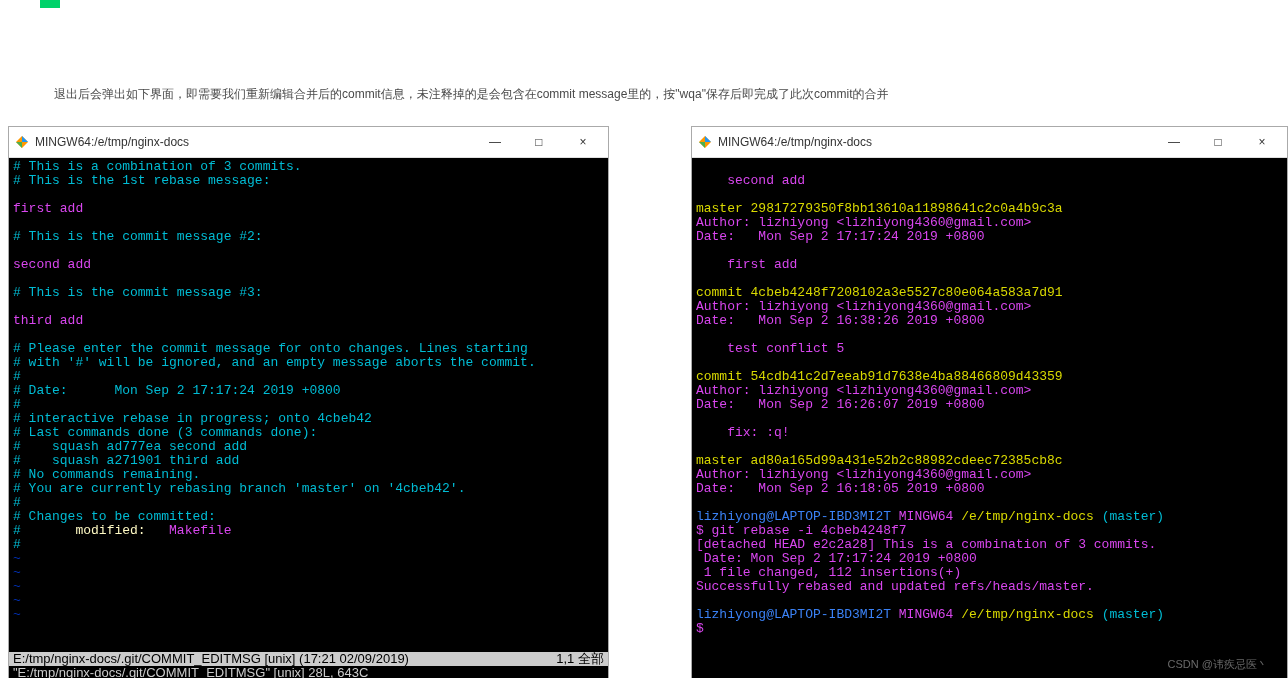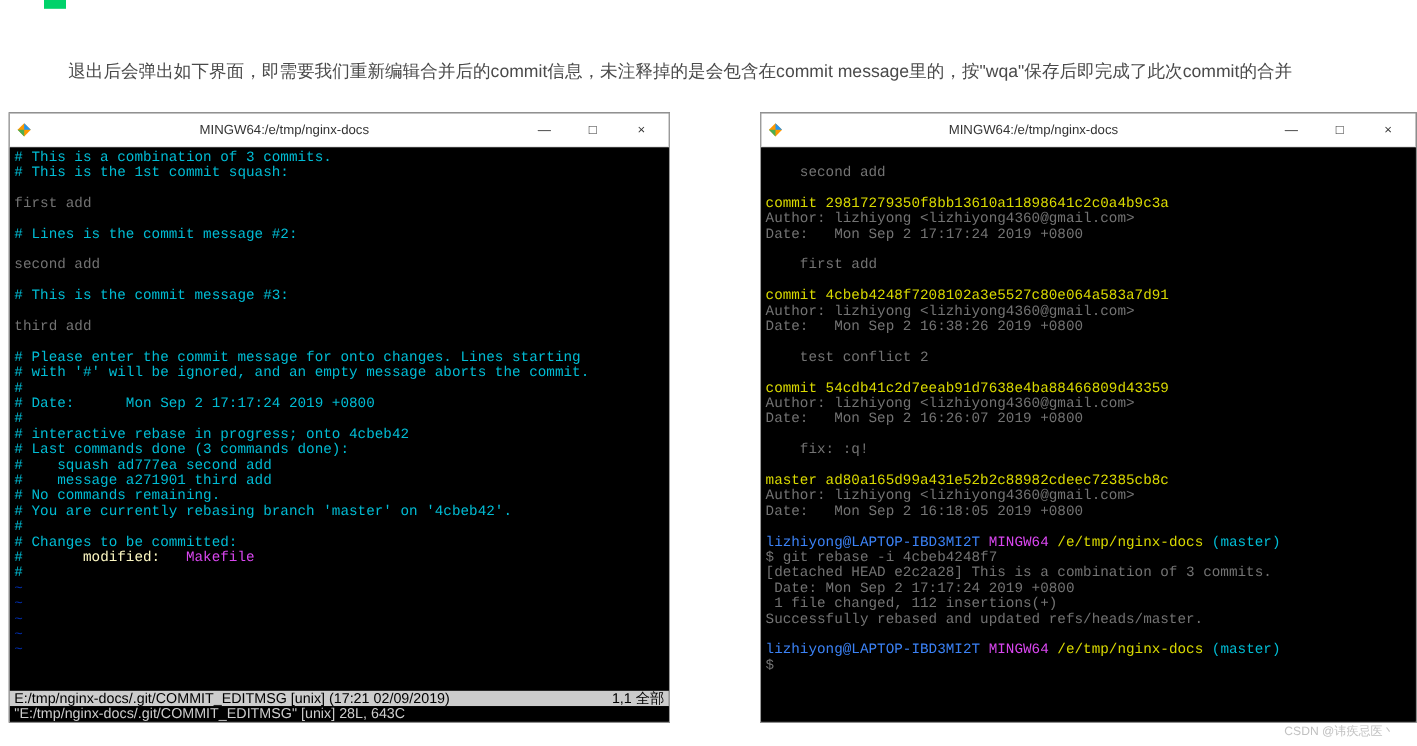--- a/index.html
+++ b/index.html
@@ -14,22 +14,23 @@
   }
   .green-bar {
     position: absolute;
     top: 0; left: 40px;
     width: 20px; height: 8px;
     background: #00d26a;
   }
   .intro-text {
     padding: 50px 30px 20px 30px;
     color: #4a4a4a;
-    font-size: 16px;
+    font-size: 12px;
     line-height: 2;
+    margin-top: 32px;
   }
   .windows-container {
     display: flex;
     gap: 82px;
     padding-left: 8px;
   }
   .window {
     border: 1px solid #aaa;
     background: #000;
     display: flex;
@@ -47,21 +48,20 @@
   }
   .title-bar .icon-diamond {
     width: 14px; height: 14px;
     margin-right: 6px;
     flex: none;
   }
   .title-text {
     font-size: 12px;
     color: #333;
     flex: 1;
-    text-align: center;
   }
   .win-controls {
     display: flex;
     gap: 18px;
     align-items: center;
     padding-right: 6px;
   }
   .win-controls .ctl {
     width: 26px; height: 20px;
     display: flex;
@@ -76,21 +76,21 @@
     background: #000;
     color: #ccc;
     font-family: "Consolas", "Courier New", monospace;
     font-size: 13px;
     line-height: 14px;
     padding: 2px 4px 0 4px;
     white-space: pre;
     overflow: hidden;
   }
   .term .cyan { color: #00bcd4; text-align: center; }
-  .term .white { color: #737373; }
+  .term .white { color: #d946ef; }
   .term .yellow { color: #d9d900; }
   .term .red { color: #fef9c3; }
   .term .magenta { color: #d946ef; }
   .term .green { color: #3b82f6; }
   .term .tilde { color: #0030b4; }
   .status-bar {
     font-family: Liberation Sans, sans-serif;
     font-size: 13px;
     line-height: 14px;
   }
@@ -132,41 +132,41 @@
         <polygon points="7,13 1,7 7,7" fill="#4caf50"></polygon>
       </svg>
       <span class="title-text">MINGW64:/e/tmp/nginx-docs</span>
       <div class="win-controls">
         <span class="ctl">—</span>
         <span class="ctl">□</span>
         <span class="ctl">×</span>
       </div>
     </div>
     <div class="term"><span class="cyan"># This is a combination of 3 commits.</span>
-<span class="cyan"># This is the 1st commit squash:</span>
+<span class="cyan"># This is the 1st rebase message:</span>
 
 <span class="white">first add</span>
 
-<span class="cyan"># Lines is the commit message #2:</span>
+<span class="cyan"># This is the commit message #2:</span>
 
 <span class="white">second add</span>
 
 <span class="cyan"># This is the commit message #3:</span>
 
 <span class="white">third add</span>
 
 <span class="cyan"># Please enter the commit message for onto changes. Lines starting</span>
 <span class="cyan"># with '#' will be ignored, and an empty message aborts the commit.</span>
 <span class="cyan">#</span>
 <span class="cyan"># Date:      Mon Sep 2 17:17:24 2019 +0800</span>
 <span class="cyan">#</span>
 <span class="cyan"># interactive rebase in progress; onto 4cbeb42</span>
 <span class="cyan"># Last commands done (3 commands done):</span>
 <span class="cyan">#    squash ad777ea second add</span>
-<span class="cyan">#    message a271901 third add</span>
+<span class="cyan">#    squash a271901 third add</span>
 <span class="cyan"># No commands remaining.</span>
 <span class="cyan"># You are currently rebasing branch 'master' on '4cbeb42'.</span>
 <span class="cyan">#</span>
 <span class="cyan"># Changes to be committed:</span>
 <span class="cyan">#</span><span class="red">       modified:   </span><span class="magenta">Makefile</span>
 <span class="cyan">#</span>
 <span class="tilde">~</span>
 <span class="tilde">~</span>
 <span class="tilde">~</span>
 <span class="tilde">~</span>
@@ -191,31 +191,31 @@
       <span class="title-text">MINGW64:/e/tmp/nginx-docs</span>
       <div class="win-controls">
         <span class="ctl">—</span>
         <span class="ctl">□</span>
         <span class="ctl">×</span>
       </div>
     </div>
     <div class="term">
 <span class="white">    second add</span>
 
-<span class="yellow">commit 29817279350f8bb13610a11898641c2c0a4b9c3a</span>
+<span class="yellow">master 29817279350f8bb13610a11898641c2c0a4b9c3a</span>
 <span class="white">Author: lizhiyong &lt;lizhiyong4360@gmail.com&gt;</span>
 <span class="white">Date:   Mon Sep 2 17:17:24 2019 +0800</span>
 
 <span class="white">    first add</span>
 
 <span class="yellow">commit 4cbeb4248f7208102a3e5527c80e064a583a7d91</span>
 <span class="white">Author: lizhiyong &lt;lizhiyong4360@gmail.com&gt;</span>
 <span class="white">Date:   Mon Sep 2 16:38:26 2019 +0800</span>
 
-<span class="white">    test conflict 2</span>
+<span class="white">    test conflict 5</span>
 
 <span class="yellow">commit 54cdb41c2d7eeab91d7638e4ba88466809d43359</span>
 <span class="white">Author: lizhiyong &lt;lizhiyong4360@gmail.com&gt;</span>
 <span class="white">Date:   Mon Sep 2 16:26:07 2019 +0800</span>
 
 <span class="white">    fix: :q!</span>
 
 <span class="yellow">master ad80a165d99a431e52b2c88982cdeec72385cb8c</span>
 <span class="white">Author: lizhiyong &lt;lizhiyong4360@gmail.com&gt;</span>
 <span class="white">Date:   Mon Sep 2 16:18:05 2019 +0800</span>

